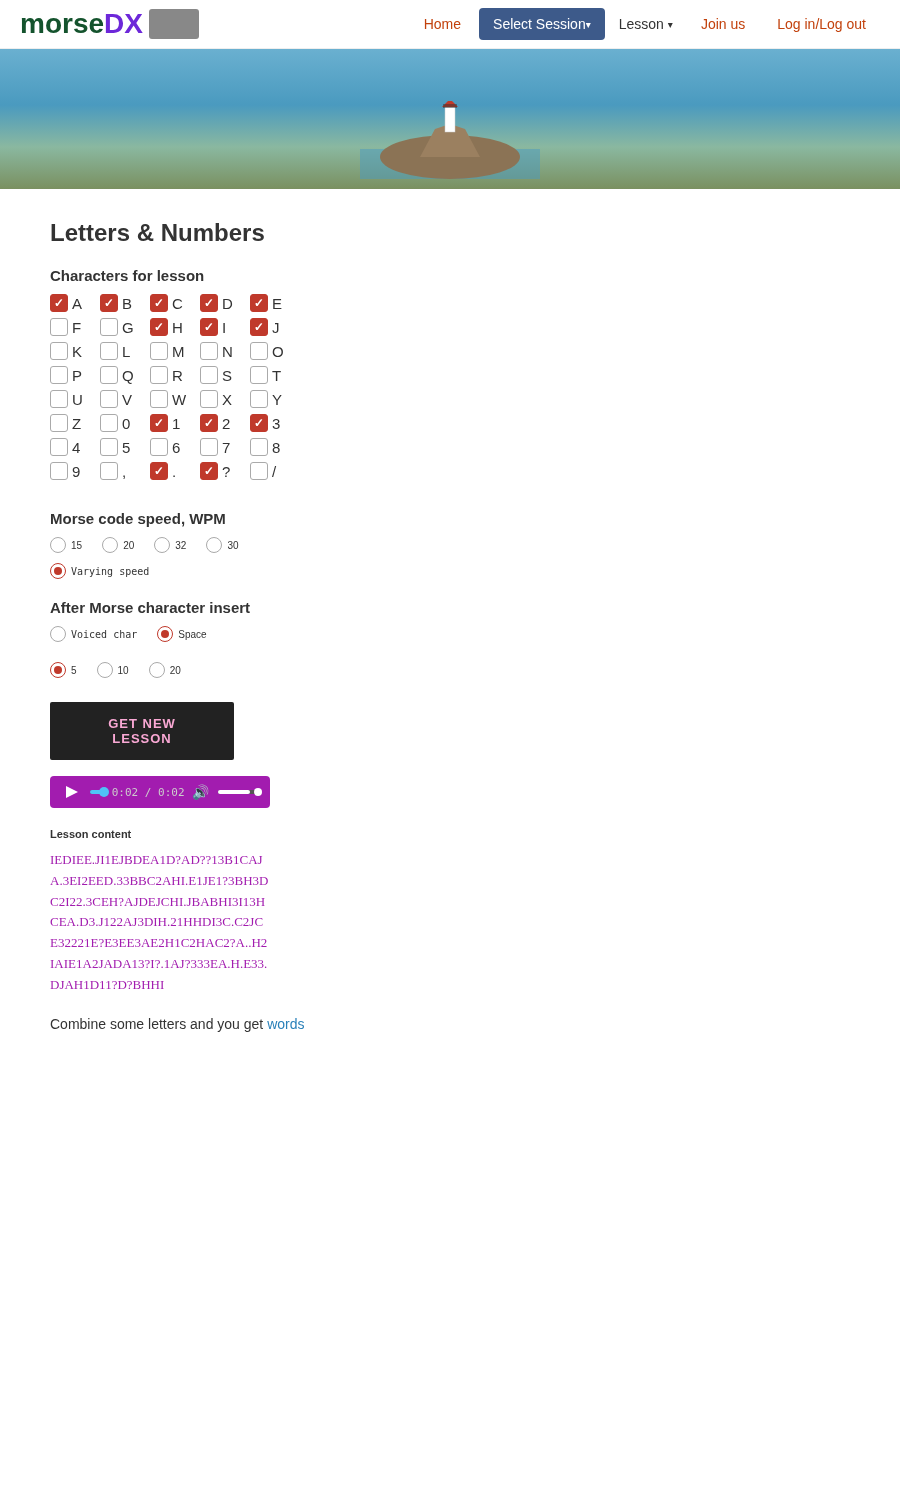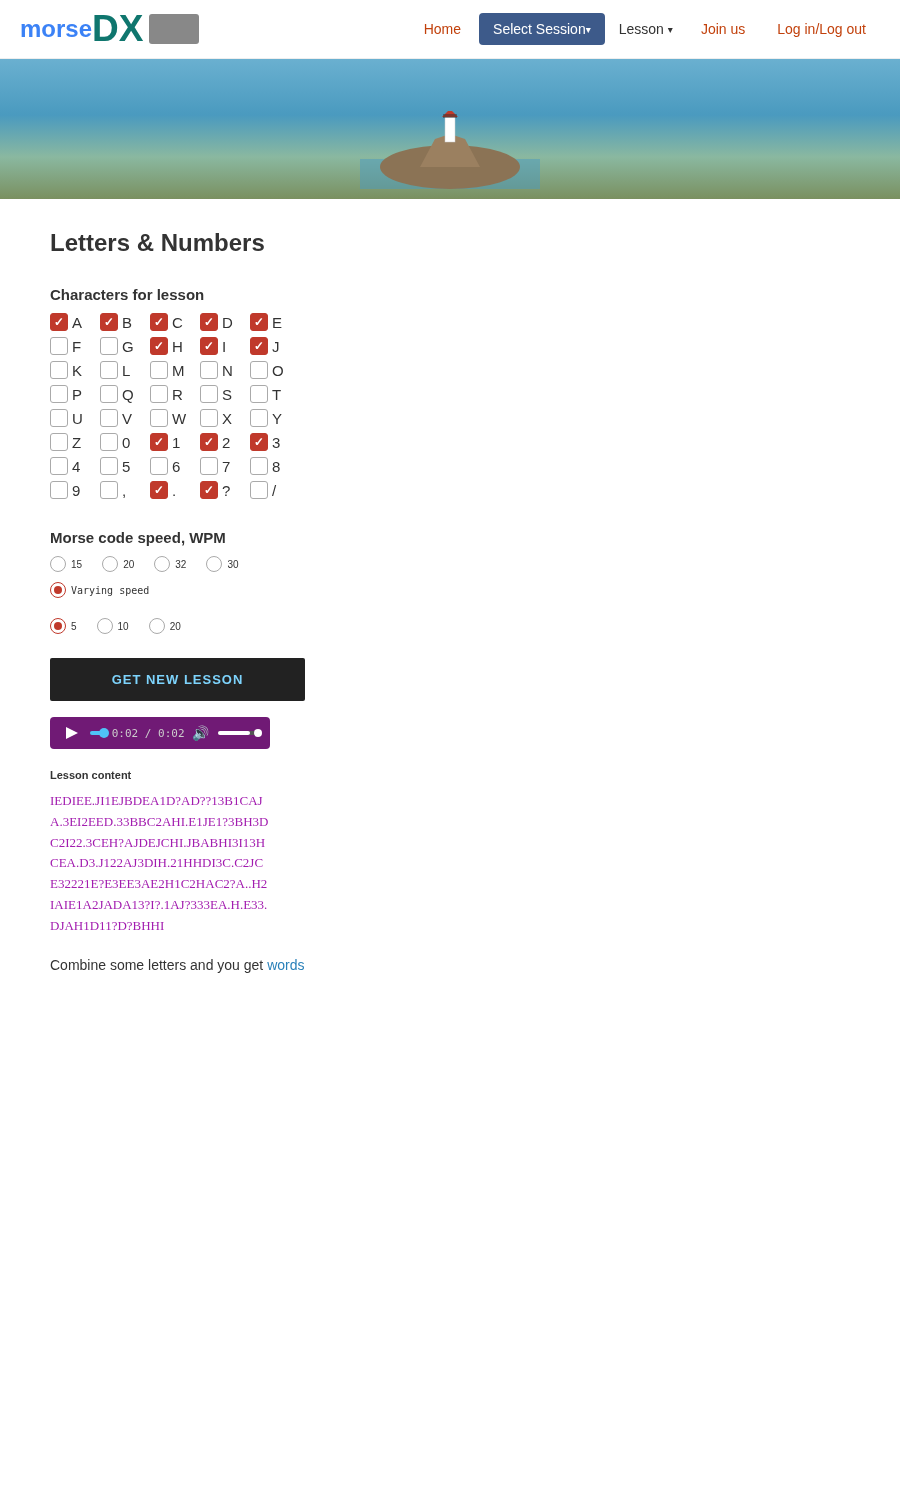--- a/index.html
+++ b/index.html
@@ -11,22 +11,22 @@
       align-items: center;
       padding: 8px 20px;
       background: #fff;
       border-bottom: 1px solid #eee;
     }
     .logo {
       display: flex;
       align-items: center;
       margin-right: auto;
     }
-    .logo-morse { color: #3b82f6; font-size: 24px; font-weight: bold; font-family: Arial, sans-serif; text-align: center; }
-    .logo-dx { color: #0f766e; font-size: 37px; font-weight: bold; font-family: Arial, sans-serif; }
+    .logo-morse { color: #14532d; font-size: 28px; font-weight: bold; font-family: Arial, sans-serif; text-align: center; }
+    .logo-dx { color: #6d28d9; font-size: 28px; font-weight: bold; font-family: Arial, sans-serif; }
     .logo-img {
       width: 50px; height: 30px;
       background: #888;
       border-radius: 3px;
       margin-left: 6px;
       display: inline-block;
       position: relative;
       overflow: hidden;
     }
     .nav-links { display: flex; align-items: center; gap: 4px; font-family: Arial, sans-serif; font-size: 14px; }
@@ -56,21 +56,21 @@
       bottom: 10px;
       left: 50%;
       transform: translateX(-50%);
       width: 180px;
       height: 80px;
     }
 
     
     .main { padding: 30px 50px 40px 50px; max-width: 700px; }
 
-    h2 { font-size: 24px; font-weight: bold; margin-bottom: 29px; font-family: Arial, sans-serif; }
+    h2 { font-size: 24px; font-weight: bold; margin-bottom: 20px; font-family: Arial, sans-serif; }
     h3 { font-size: 11px; font-weight: bold; margin-bottom: 14px; font-family: Arial, sans-serif; }
 
     .chars-section { margin-bottom: 30px; }
 
     .char-row {
       display: flex;
       flex-wrap: nowrap;
       gap: 6px;
       align-items: center;
       margin-bottom: 6px;
@@ -133,38 +133,38 @@
     
     .after-section { margin-bottom: 20px; }
     .insert-row { display: flex; align-items: center; gap: 20px; margin-top: 6px; }
 
     
     .duration-section { margin-bottom: 24px; }
 
     
     .get-lesson-btn {
       background: #222;
-      color: #7dd3fc;
+      color: #f9a8d4;
       border: none;
       padding: 14px 30px;
       font-size: 13px;
       font-weight: bold;
       font-family: Arial, sans-serif;
       letter-spacing: 1px;
       cursor: pointer;
       border-radius: 2px;
-      width: 255px;
+      width: 184px;
       text-align: center;
     }
 
     
     .audio-player {
       display: flex;
       align-items: center;
-      background: #701a75;
+      background: #a21caf;
       border-radius: 4px;
       padding: 6px 12px;
       width: 220px;
       margin-top: 16px;
       gap: 8px;
     }
     .play-btn {
       width: 20px; height: 20px;
       background: none;
       border: none;
@@ -480,20 +480,33 @@
     </div>
     <div class="radio-row">
       <div class="radio-item">
         <div class="radio-custom checked"></div>
         <span style="font-family:monospace;">Varying speed</span>
       </div>
     </div>
   </div>
 
   
+  <div class="after-section">
+    <div class="section-label">After Morse character insert</div>
+    <div class="insert-row">
+      <div class="radio-item">
+        <div class="radio-custom"></div>
+        <span style="font-family:monospace;">Voiced char</span>
+      </div>
+      <div class="radio-item">
+        <div class="radio-custom checked"></div>
+        <span>Space</span>
+      </div>
+    </div>
+  </div>
 
   
   <div class="duration-section">
     <div class="radio-row">
       <div class="radio-item">
         <div class="radio-custom checked"></div>
         <span>5</span>
       </div>
       <div class="radio-item">
         <div class="radio-custom"></div>

